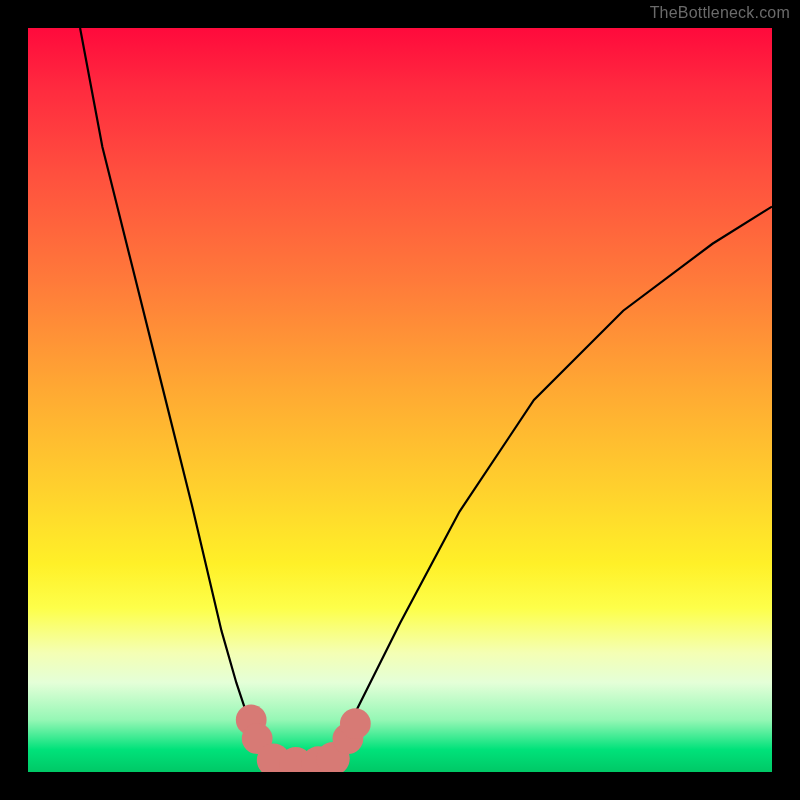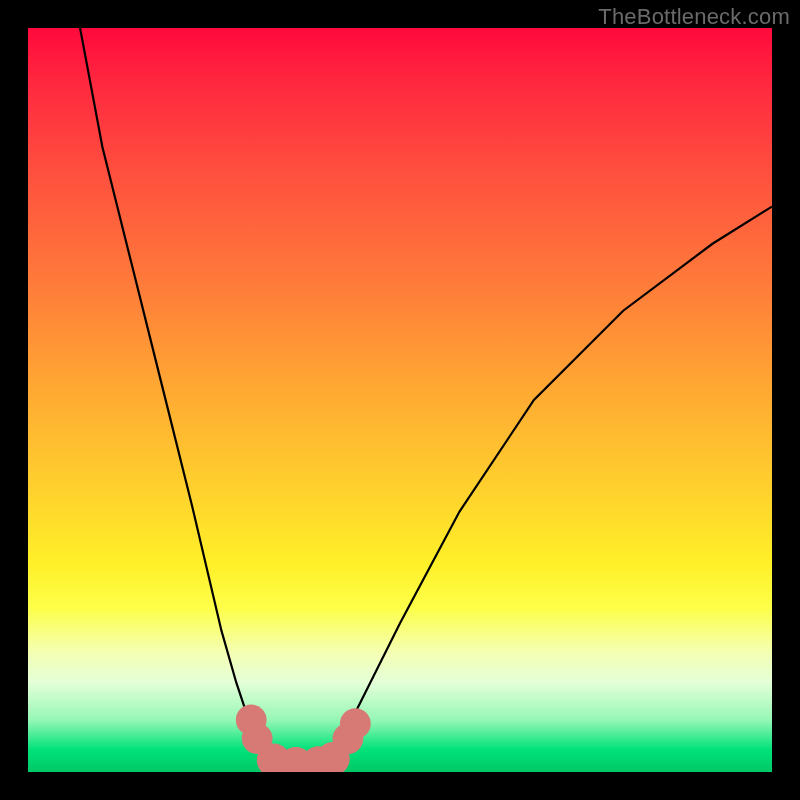--- a/index.html
+++ b/index.html
@@ -41,21 +41,21 @@
       #95f7b5 93%,
       #00e27a 97%,
       #00c866 100%
     );
   }
   .watermark {
     position: absolute;
     top: 4px;
     right: 10px;
     color: #6a6a6a;
-    font-size: 22px;
+    font-size: 16px;
     letter-spacing: 0.2px;
     font-weight: 400;
     user-select: none;
   }
   svg.curve {
     position: absolute;
     top: 0;
     left: 0;
     width: 744px;
     height: 744px;

